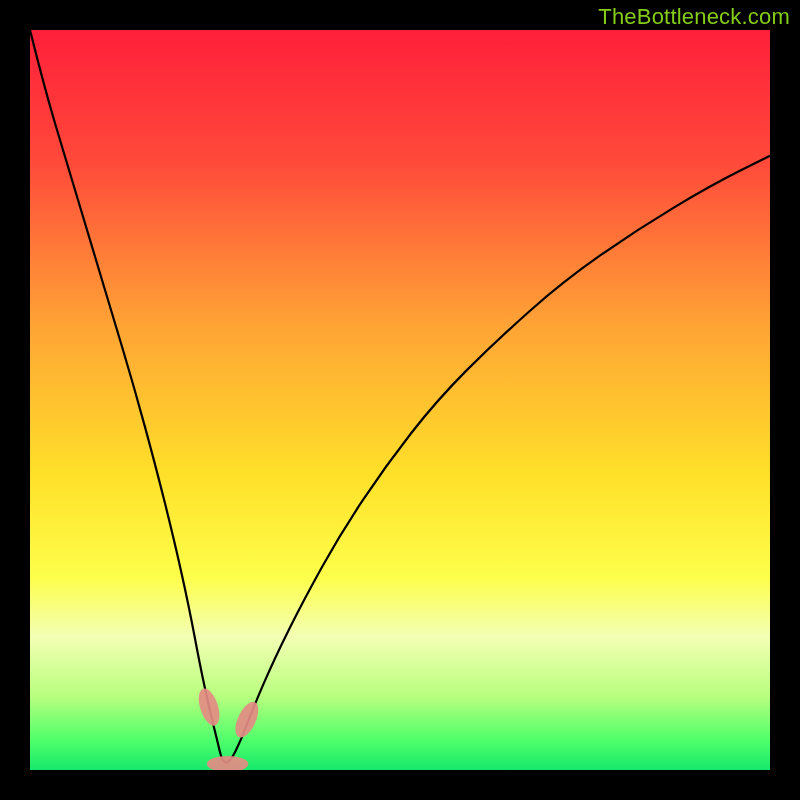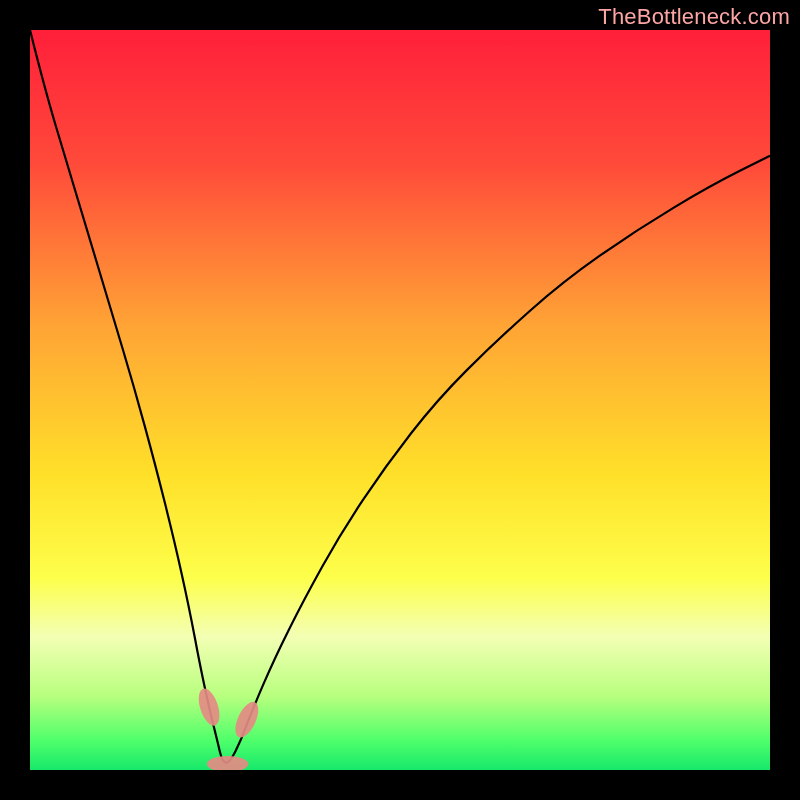--- a/index.html
+++ b/index.html
@@ -14,21 +14,21 @@
   .frame {
     position: relative;
     width: 800px;
     height: 800px;
     background: #000;
   }
   .watermark {
     position: absolute;
     top: 4px;
     right: 10px;
-    color: #fca5a5;
+    color: #84cc16;
     font-size: 22px;
     font-weight: 500;
     letter-spacing: 0.2px;
     z-index: 50;
   }
   .plot {
     position: absolute;
     left: 30px;
     top: 30px;
     width: 740px;

